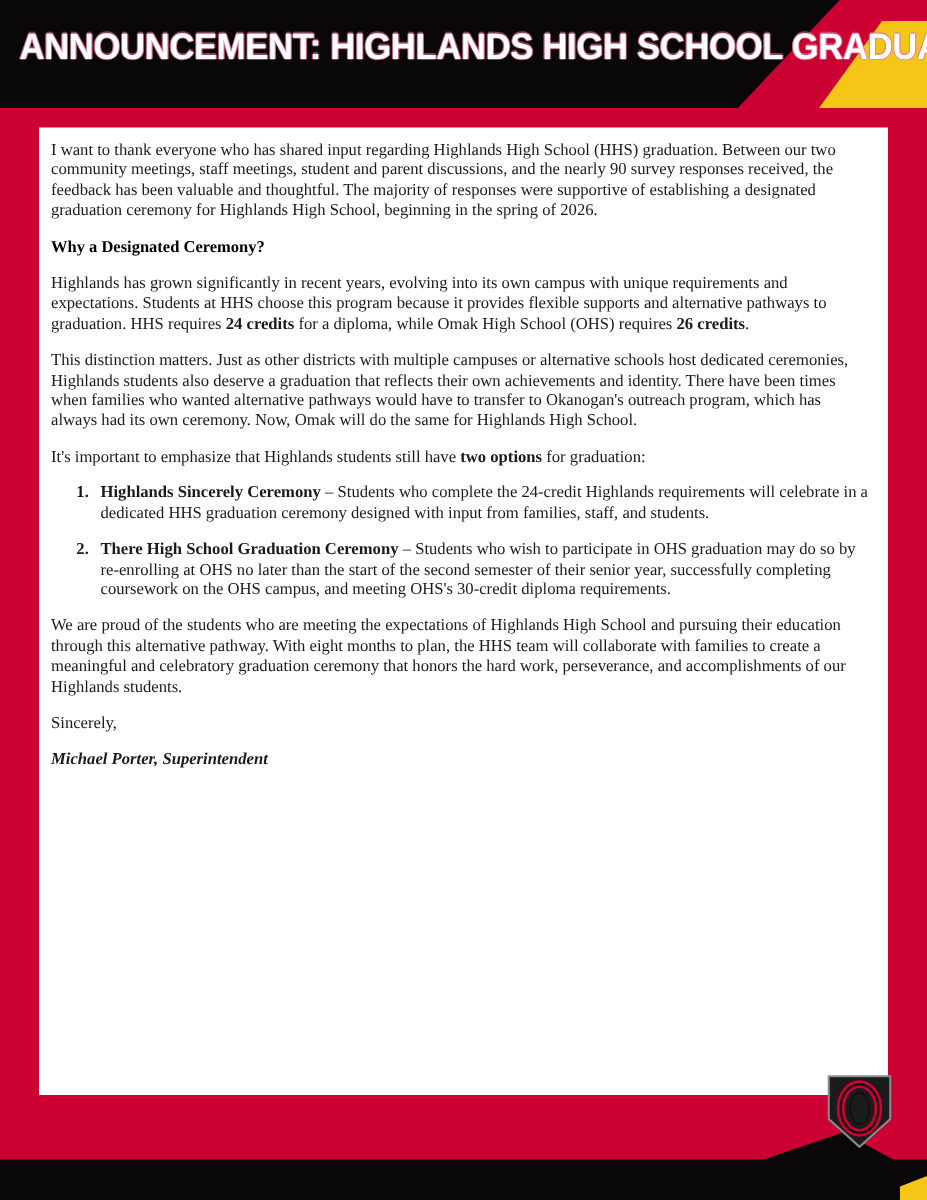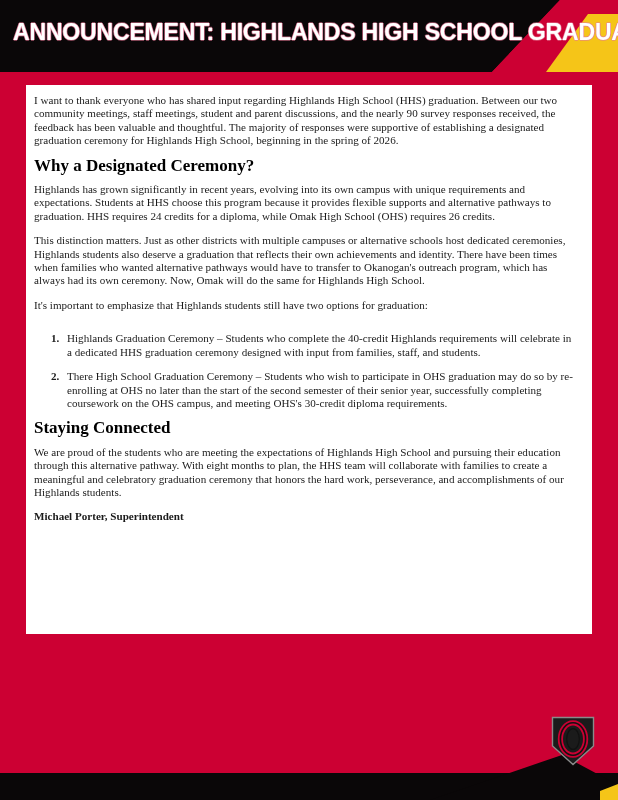--- a/index.html
+++ b/index.html
@@ -82,62 +82,63 @@
        0 0.8px 0 rgba(230,120,150,0.55),
        0 -0.8px 0 rgba(230,120,150,0.55);
   }
 
   
   .panel {
     position: absolute;
     left: 26px;
     top: 85px;
     width: 566px;
-    height: 549px;
+    height: 645px;
     background: #ffffff;
   }
 
   .panel-inner {
     padding: 9px 13px 0 8px;
     font-size: 11.1px;
     line-height: 13.4px;
     color: #1a1a1a;
     text-align: left;
   }
 
   .panel-inner p {
     margin: 0 0 11px 0;
   }
   .panel-inner p.tight {
-    margin-bottom: 20px;
+    margin-bottom: 10px;
   }
   h2.section {
     margin: 0 0 11px 0;
-    font-size: 17px;
+    font-size: 11px;
     line-height: 13.4px;
     font-weight: bold;
     color: #000000;
   }
   ol.options {
     margin: 0 0 11px 0;
     padding-left: 28px;
     list-style-type: decimal;
   }
   ol.options > li {
     margin-bottom: 11px;
     padding-left: 5px;
   }
   ol.options > li::marker {
     font-weight: bold;
   }
   .sig {
     font-weight: bold;
+    font-style: italic;
     margin: 0;
   }
-  .b { font-weight: normal; }
+  .b { font-weight: bold; }
 
   
   .bottom-black {
     position: absolute;
     left: 0;
     top: 773px;
     width: 618px;
     height: 27px;
     background: #0a0708;
   }
@@ -192,31 +193,31 @@
       <h2 class="section">Why a Designated Ceremony?</h2>
 
       <p><span>Highlands has grown significantly in recent years, evolving into its own campus with unique requirements and expectations. Students at HHS choose this program because it provides flexible supports and alternative pathways to graduation. HHS requires </span><span class="b">24 credits</span><span> for a diploma, while Omak High School (OHS) requires </span><span class="b">26 credits</span><span>.</span></p>
 
       <p>This distinction matters. Just as other districts with multiple campuses or alternative schools host dedicated ceremonies, Highlands students also deserve a graduation that reflects their own achievements and identity. There have been times when families who wanted alternative pathways would have to transfer to Okanogan's outreach program, which has always had its own ceremony. Now, Omak will do the same for Highlands High School.</p>
 
 
       <p class="tight"><span>It's important to emphasize that Highlands students still have </span><span class="b">two options</span><span> for graduation:</span></p>
 
       <ol class="options">
-        <li><span class="b">Highlands Graduation Ceremony</span><span> – Students who complete the 40-credit Highlands requirements will celebrate in a dedicated HHS graduation ceremony designed with input from families, staff, and students.</span></li>
+        <li><span class="b">Highlands Sincerely Ceremony</span><span> – Students who complete the 24-credit Highlands requirements will celebrate in a dedicated HHS graduation ceremony designed with input from families, staff, and students.</span></li>
         <li><span class="b">There High School Graduation Ceremony</span><span> – Students who wish to participate in OHS graduation may do so by re-enrolling at OHS no later than the start of the second semester of their senior year, successfully completing coursework on the OHS campus, and meeting OHS's 30-credit diploma requirements.</span></li>
       </ol>
 
-      <h2 class="section">Staying Connected</h2>
 
 
 
       <p>We are proud of the students who are meeting the expectations of Highlands High School and pursuing their education through this alternative pathway. With eight months to plan, the HHS team will collaborate with families to create a meaningful and celebratory graduation ceremony that honors the hard work, perseverance, and accomplishments of our Highlands students.</p>
 
 
+      <p>Sincerely,</p>
 
       <p class="sig">Michael Porter, Superintendent</p>
 
     </div>
   </div>
 
   <div class="bottom-black"></div>
   <div class="bottom-wedge"></div>
   <div class="bottom-yellow"></div>
 

